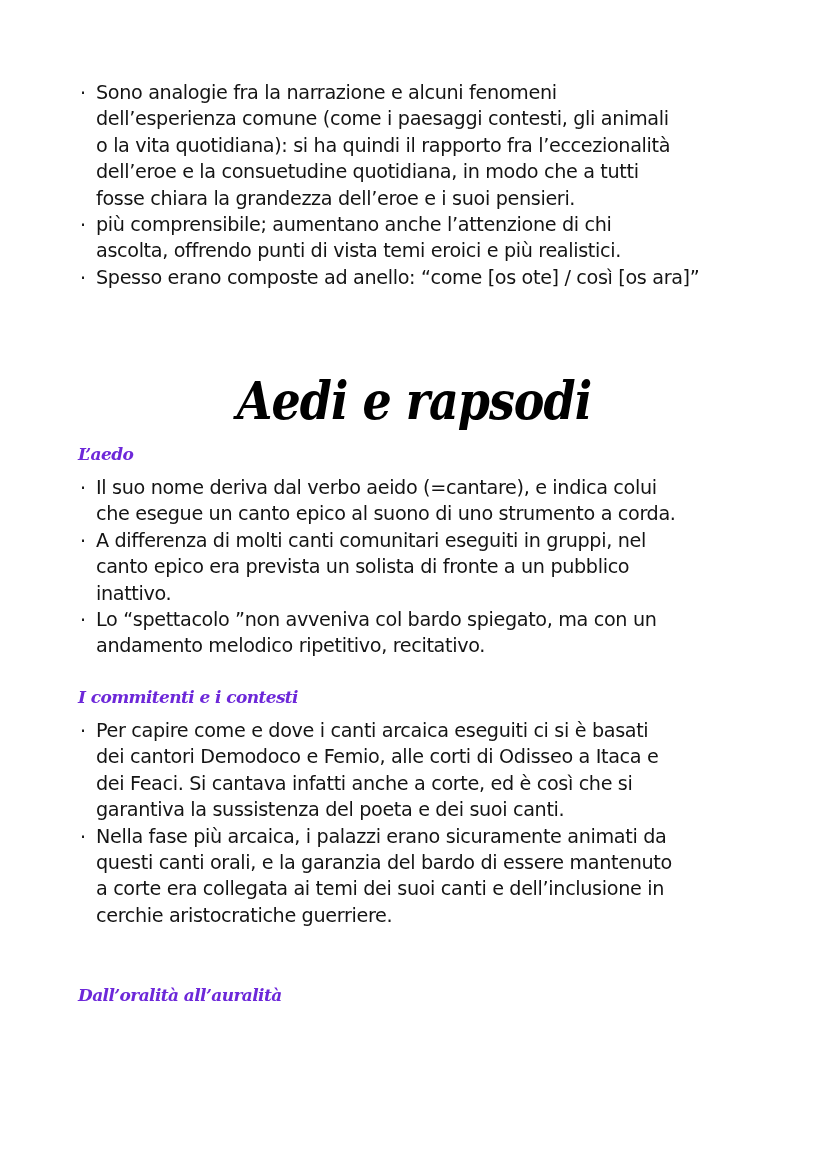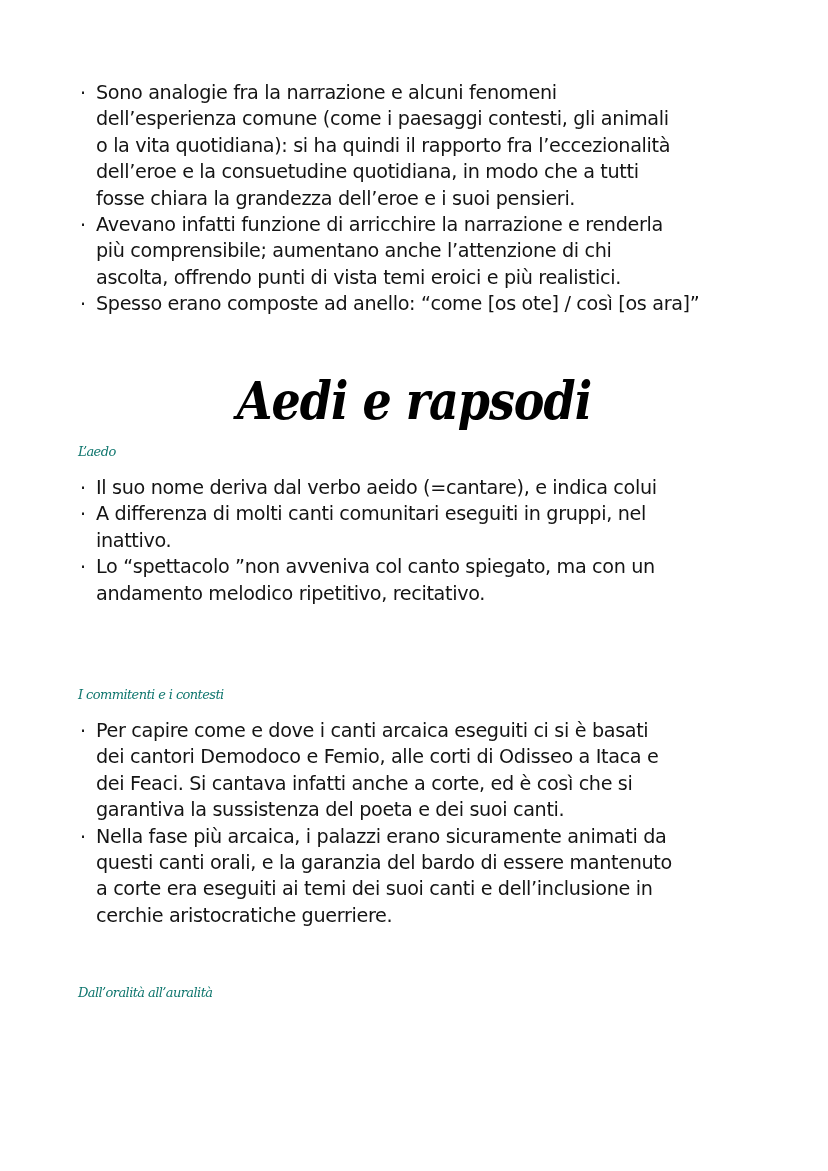--- a/index.html
+++ b/index.html
@@ -57,85 +57,86 @@
       font-size: 46px;
       letter-spacing: -1px;
       color: #000000;
       transform: scaleY(1.15);
     }
     .subhead {
       position: absolute;
       left: 78px;
       font-family: "DejaVu Serif", serif;
       font-style: italic;
-      font-weight: normal;
-      font-size: 13px;
+      font-weight: bold;
+      font-size: 17px;
       letter-spacing: -0.6px;
-      color: #0f766e;
+      color: #6d28d9;
     }
   </style>
 </head>
 <body>
 
 <div class="page">
 
   <ul class="bullets" style="top:80px;">
     <li class="bullet">
       <span class="dot">·</span>
       <div>Sono analogie fra la narrazione e alcuni fenomeni</div>
       <div>dell’esperienza comune (come i paesaggi contesti, gli animali</div>
       <div>o la vita quotidiana): si ha quindi il rapporto fra l’eccezionalità</div>
       <div>dell’eroe e la consuetudine quotidiana, in modo che a tutti</div>
       <div>fosse chiara la grandezza dell’eroe e i suoi pensieri.</div>
     </li>
     <li class="bullet">
       <span class="dot">·</span>
-      <div>Avevano infatti funzione di arricchire la narrazione e renderla</div>
       <div>più comprensibile; aumentano anche l’attenzione di chi</div>
       <div>ascolta, offrendo punti di vista temi eroici e più realistici.</div>
     </li>
     <li class="bullet">
       <span class="dot">·</span>
       <div>Spesso erano composte ad anello: “come [os ote] / così [os ara]”</div>
     </li>
   </ul>
 
   <div class="title">Aedi e rapsodi</div>
 
   <div class="subhead" style="top:444px;">L’aedo</div>
   <ul class="bullets" style="top:475px;">
     <li class="bullet">
       <span class="dot">·</span>
       <div>Il suo nome deriva dal verbo aeido (=cantare), e indica colui</div>
+      <div>che esegue un canto epico al suono di uno strumento a corda.</div>
     </li>
     <li class="bullet">
       <span class="dot">·</span>
       <div>A differenza di molti canti comunitari eseguiti in gruppi, nel</div>
+      <div>canto epico era prevista un solista di fronte a un pubblico</div>
       <div>inattivo.</div>
     </li>
     <li class="bullet">
       <span class="dot">·</span>
-      <div>Lo “spettacolo ”non avveniva col canto spiegato, ma con un</div>
+      <div>Lo “spettacolo ”non avveniva col bardo spiegato, ma con un</div>
       <div>andamento melodico ripetitivo, recitativo.</div>
     </li>
   </ul>
 
   <div class="subhead" style="top:687px;">I commitenti e i contesti</div>
   <ul class="bullets" style="top:718px;">
     <li class="bullet">
       <span class="dot">·</span>
       <div>Per capire come e dove i canti arcaica eseguiti ci si è basati</div>
       <div>dei cantori Demodoco e Femio, alle corti di Odisseo a Itaca e</div>
       <div>dei Feaci. Si cantava infatti anche a corte, ed è così che si</div>
       <div>garantiva la sussistenza del poeta e dei suoi canti.</div>
     </li>
     <li class="bullet">
       <span class="dot">·</span>
       <div>Nella fase più arcaica, i palazzi erano sicuramente animati da</div>
       <div>questi canti orali, e la garanzia del bardo di essere mantenuto</div>
-      <div>a corte era eseguiti ai temi dei suoi canti e dell’inclusione in</div>
+      <div>a corte era collegata ai temi dei suoi canti e dell’inclusione in</div>
       <div>cerchie aristocratiche guerriere.</div>
     </li>
   </ul>
 
   <div class="subhead" style="top:985px;">Dall’oralità all’auralità</div>
 
 </div>
 
 </body></html>

